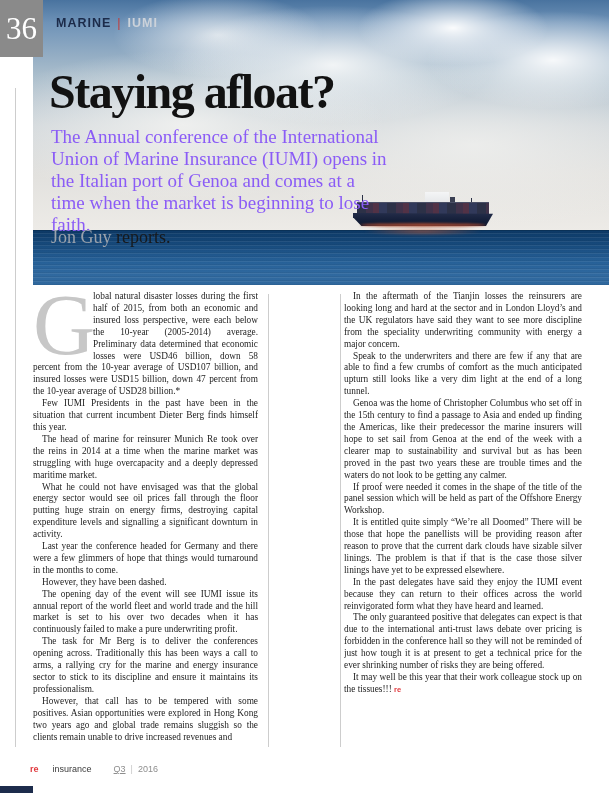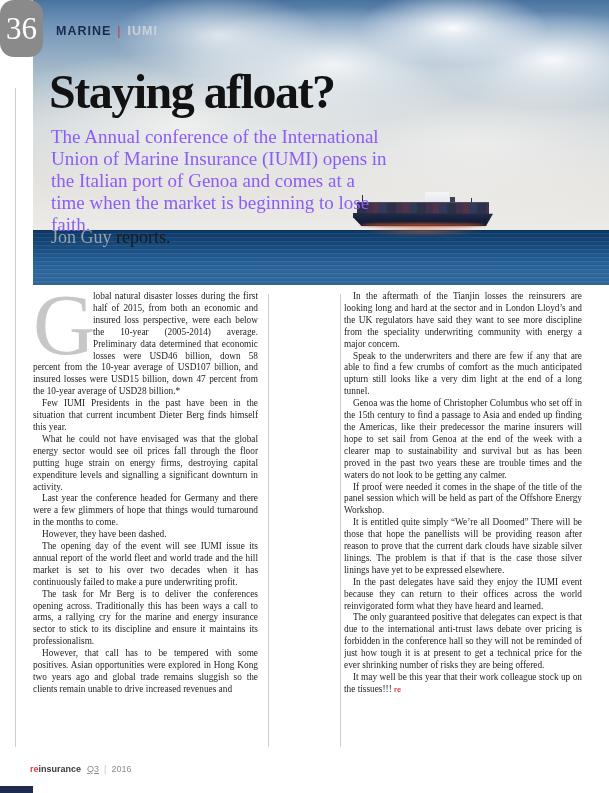--- a/index.html
+++ b/index.html
@@ -34,24 +34,24 @@
   .ship-hull{position:absolute;left:0;top:21px;width:140px;height:13px;
     background:linear-gradient(180deg,#232c49 0%,#141e38 60%,#0e1830 100%);
     clip-path:polygon(0 0,100% 6%,95% 100%,6% 100%,0 32%);}
   .ship-waterline{position:absolute;left:7px;top:31px;width:126px;height:4px;background:#a84a30;
     border-radius:50%;filter:blur(1px);opacity:.85;}
   .ship-reflection{position:absolute;left:330px;top:227px;width:120px;height:9px;
     background:radial-gradient(closest-side,rgba(195,92,55,.55),rgba(195,92,55,0));filter:blur(1px);}
 
   
   .pagenum-box{position:absolute;left:0;top:0;width:43px;height:57px;background:#8a8a8a;
-    display:flex;align-items:center;justify-content:center;border-radius:14px;}
+    display:flex;align-items:center;justify-content:center;}
   .pagenum{color:#ffffff;font-size:31px;line-height:1;font-family:"Liberation Serif",serif;}
   .kicker{position:absolute;left:56px;top:16px;font-family:"Liberation Sans",sans-serif;
-    font-size:12.5px;font-weight:bold;letter-spacing:1px;margin-top:8px;}
+    font-size:12.5px;font-weight:bold;letter-spacing:1px;}
   .kicker .section{color:#1c2b4a;}
   .kicker .kdiv{color:#c23b3b;font-weight:normal;margin:0 6px;}
   .kicker .topic{color:#ccd2da;}
 
   
   .title{position:absolute;left:49px;top:68px;font-size:48px;font-weight:bold;color:#121212;
     letter-spacing:-1.5px;line-height:1.0;}
   .standfirst{position:absolute;left:51px;top:126px;width:338px;font-size:19px;line-height:22px;
     color:#8b5cf6;}
   .byline{position:absolute;left:51px;top:226px;font-size:18px;line-height:22px;}
@@ -72,22 +72,22 @@
   .col p{margin:0;text-indent:9px;}
   .col p.np{text-indent:0;}
   .dropcap{float:left;width:56px;height:58px;margin:2px 4px 0 0;font-size:86px;line-height:64px;
     color:#c7c7c7;text-align:left;text-indent:0;overflow:visible;}
   .endmark{color:#e0393e;font-family:"Liberation Sans",sans-serif;font-weight:bold;font-size:7.5px;}
 
   
   .footer{position:absolute;left:30px;top:764px;font-family:"Liberation Sans",sans-serif;
     font-size:9px;color:#8e8e8e;}
   .footer .brand-re{color:#e0393e;font-weight:bold;}
-  .footer .brand-rest{color:#3b3b3b;font-weight:bold;}
-  .footer .issue{margin-left:6px;color:#8e8e8e;text-decoration:underline;}
+  .footer .brand-rest{color:#3b3b3b;font-weight:normal;margin-left:14px;}
+  .footer .issue{margin-left:22px;color:#8e8e8e;text-decoration:underline;}
   .footer .fdiv{margin:0 5px;color:#c6c6c6;}
   .corner-strip{position:absolute;left:0;top:786px;width:33px;height:7px;background:#1d2c4c;}
 </style>
 </head>
 <body>
 
 <div class="page">
 
   <div class="photo">
     <div class="sky"></div>
@@ -117,20 +117,21 @@
     <span class="byline-name">Jon Guy</span><span class="byline-rest"> reports.</span>
   </div>
 
   <div class="rule rule-left"></div>
   <div class="rule rule-g1"></div>
   <div class="rule rule-g2"></div>
 
   <div class="col col1">
     <p class="np"><span class="dropcap">G</span><span>lobal natural disaster losses during the first half of 2015, from both an economic and insured loss perspective, were each below the 10-year (2005-2014) average. Preliminary data determined that economic losses were USD46 billion, down 58 percent from the 10-year average of USD107 billion, and insured losses were USD15 billion, down 47 percent from the 10-year average of USD28 billion.*</span></p>
     <p>Few IUMI Presidents in the past have been in the situation that current incumbent Dieter Berg finds himself this year.</p>
+    <p>The head of marine for reinsurer Munich Re took over the reins in 2014 at a time when the marine market was struggling with huge overcapacity and a deeply depressed maritime market.</p>
     <p>What he could not have envisaged was that the global energy sector would see oil prices fall through the floor putting huge strain on energy firms, destroying capital expenditure levels and signalling a significant downturn in activity.</p>
     <p>Last year the conference headed for Germany and there were a few glimmers of hope that things would turnaround in the months to come.</p>
     <p>However, they have been dashed.</p>
     <p>The opening day of the event will see IUMI issue its annual report of the world fleet and world trade and the hill market is set to his over two decades when it has continuously failed to make a pure underwriting profit.</p>
     <p>The task for Mr Berg is to deliver the conferences opening across. Traditionally this has been ways a call to arms, a rallying cry for the marine and energy insurance sector to stick to its discipline and ensure it maintains its professionalism.</p>
     <p>However, that call has to be tempered with some positives. Asian opportunities were explored in Hong Kong two years ago and global trade remains sluggish so the clients remain unable to drive increased revenues and</p>
   </div>
 
   <div class="col col2">
     <p>In the aftermath of the Tianjin losses the reinsurers are looking long and hard at the sector and in London Lloyd’s and the UK regulators have said they want to see more discipline from the speciality underwriting community with energy a major concern.</p>

